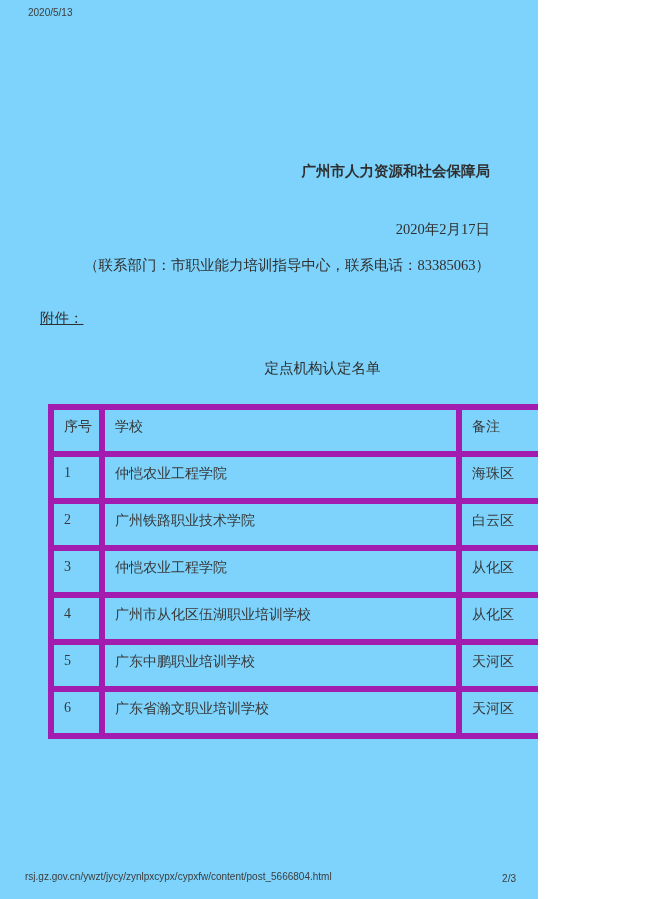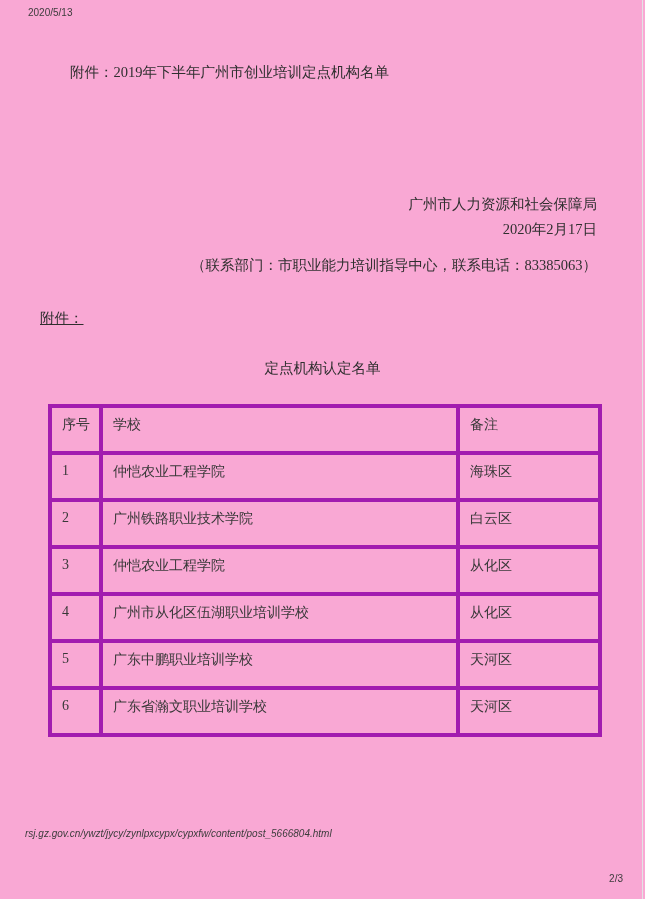--- a/index.html
+++ b/index.html
@@ -1,64 +1,64 @@
 <!DOCTYPE html>
 <html><head>
 <meta charset="utf-8">
 <style>
   html, body { margin: 0; padding: 0; background: #ffffff; }
   #page {
     position: relative;
-    width: 645px;
+    width: 538px;
     height: 899px;
-    background: #f9a8d4;
+    background: #7dd3fc;
     overflow: hidden;
     font-family: "Liberation Serif", "DejaVu Serif", serif;
     color: #3a3a3a;
   }
   .print-meta {
     position: absolute;
     font-family: "Liberation Sans", "DejaVu Sans", sans-serif;
     font-size: 10px;
     color: #3c3c3c;
     white-space: nowrap;
   }
   #hdr-date { left: 28px; top: 7px; }
   #hdr-title { left: 117px; top: 7px; font-size: 9.5px; letter-spacing: 0; }
-  #ftr-url { left: 25px; top: 828px; font-style: italic; }
+  #ftr-url { left: 25px; top: 871px; }
   #ftr-page { right: 22px; top: 873px; margin-left: 24px; }
 
   .doc-line {
     position: absolute;
     font-size: 14.5px;
     color: #2f2f2f;
     white-space: nowrap;
     line-height: 16px;
   }
   #attachment-line { left: 70px; top: 64px; }
-  #issuer-line { right: 48px; top: 196px; }
+  #issuer-line { right: 48px; top: 163px; font-weight: bold; }
   #doc-date-line { right: 48px; top: 221px; }
   #contact-line { right: 48px; top: 257px; }
   #attachment-label { left: 40px; top: 310px; text-decoration: underline; }
   #table-title-1 { left: 0; top: 333px; width: 645px; text-align: center; }
   #table-title-2 { left: 0; top: 360px; width: 645px; text-align: center; }
 
   #institutions-table {
     position: absolute;
     left: 48px;
     top: 404px;
     width: 550px;
     border-collapse: collapse;
     table-layout: fixed;
     font-size: 14px;
     color: #383838;
   }
   #institutions-table th,
   #institutions-table td {
-    border: 4px solid #a21caf;
+    border: 6px solid #a21caf;
     vertical-align: top;
     text-align: left;
     font-weight: normal;
     padding: 8px 8px 8px 10px;
     height: 47px;
     box-sizing: border-box;
     white-space: nowrap;
     overflow: hidden;
   }
   .col-no { width: 51px; }
@@ -74,21 +74,20 @@
     background: #e3e3e3;
   }
 </style>
 </head>
 <body>
 
 <div id="page">
 
   <div id="hdr-date" class="print-meta">2020/5/13</div>
 
-  <div id="attachment-line" class="doc-line">附件：2019年下半年广州市创业培训定点机构名单</div>
 
   <div id="issuer-line" class="doc-line">广州市人力资源和社会保障局</div>
   <div id="doc-date-line" class="doc-line">2020年2月17日</div>
   <div id="contact-line" class="doc-line">（联系部门：市职业能力培训指导中心，联系电话：83385063）</div>
 
   <div id="attachment-label" class="doc-line">附件：</div>
 
   <div id="table-title-2" class="doc-line">定点机构认定名单</div>
 
   <table id="institutions-table">

